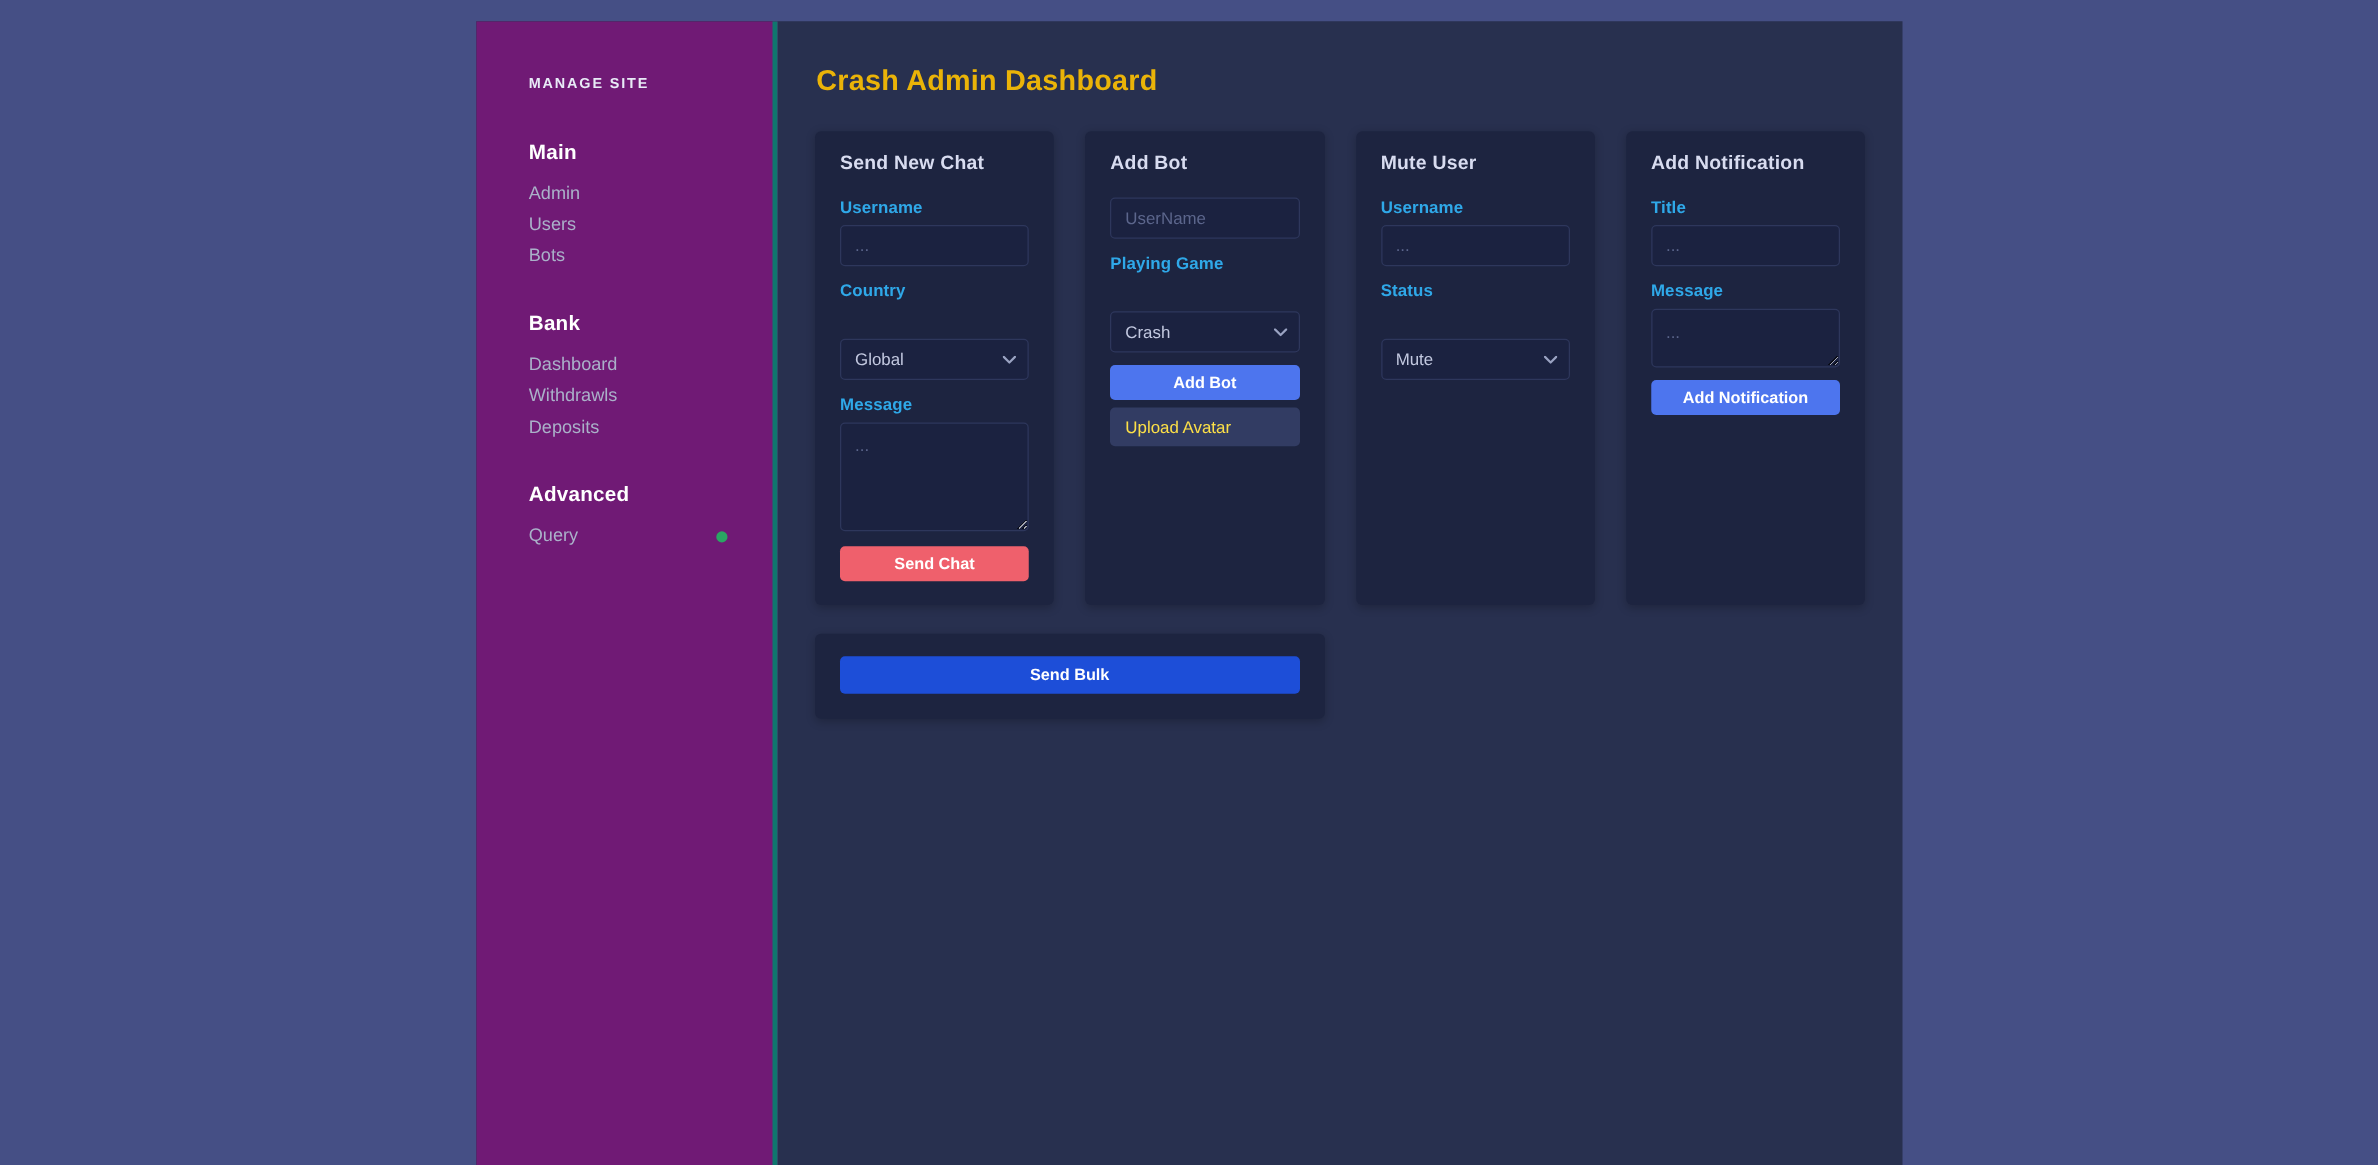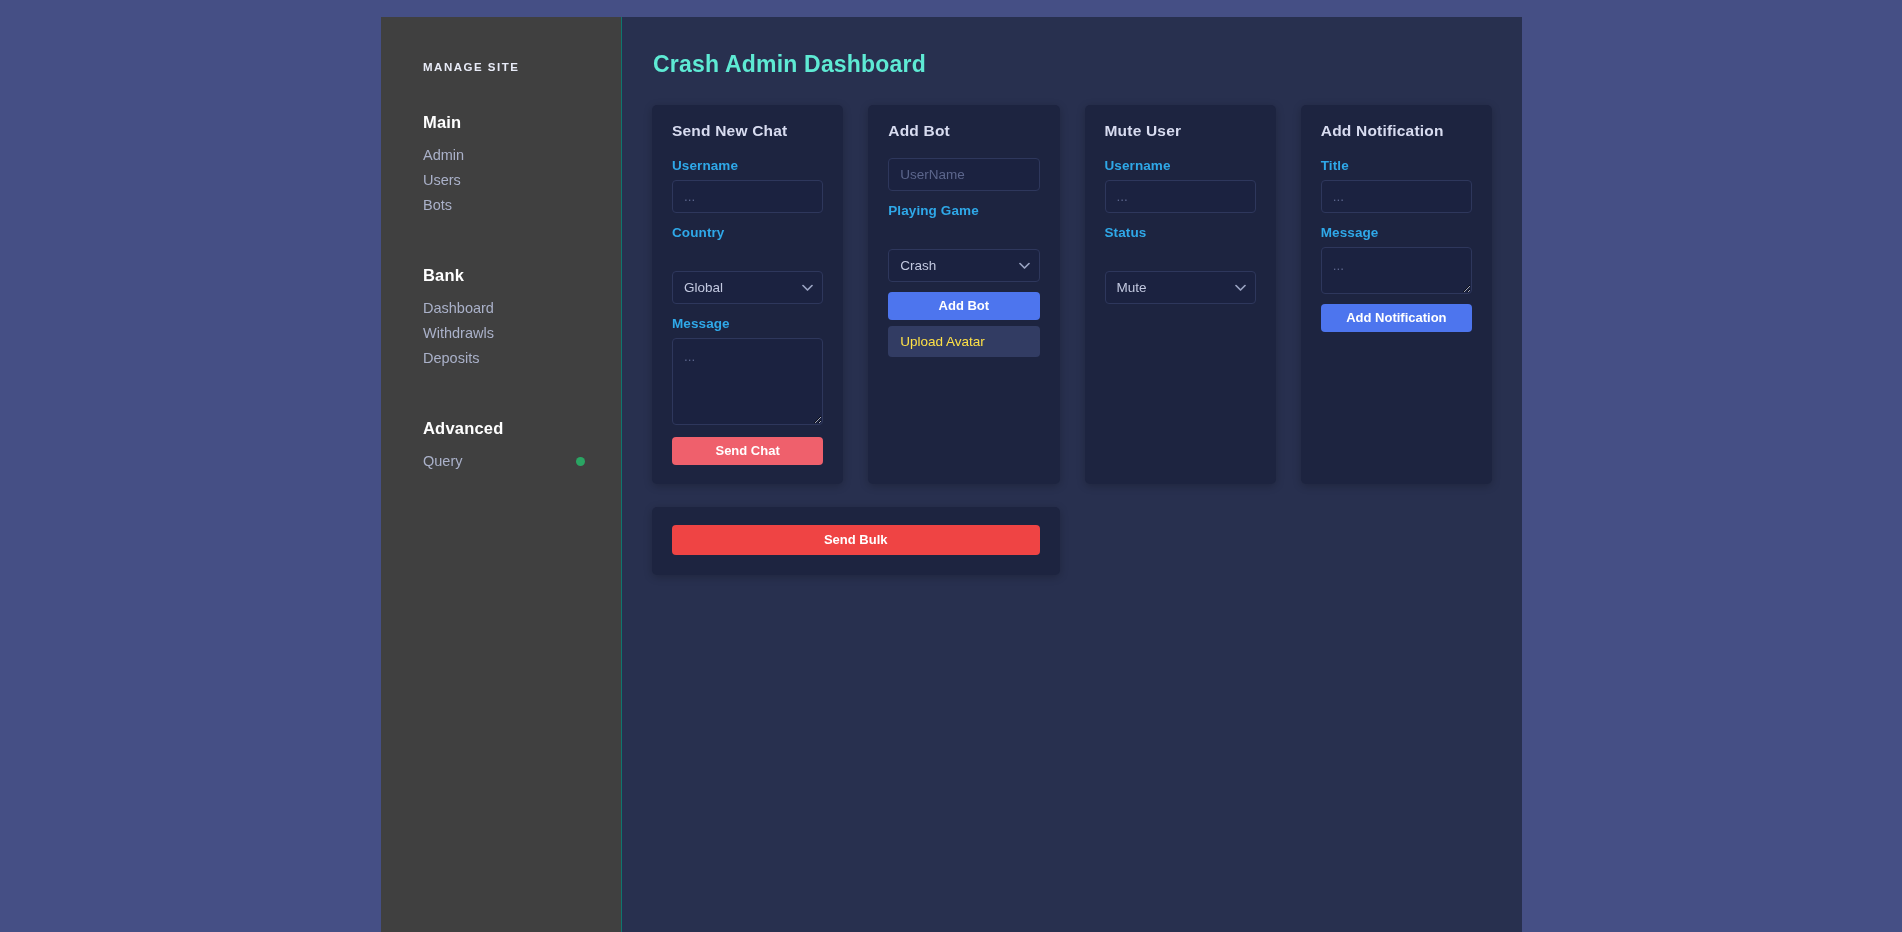--- a/index.html
+++ b/index.html
@@ -24,35 +24,35 @@
     height: 915px;
     display: flex;
     background: #28304f;
     overflow: hidden;
   }
 
   
   #sidebar {
     width: 241px;
     min-width: 241px;
-    background: #404040;
-    border-right: 1px solid #0f766e;
+    background: #701a75;
+    border-right: 4px solid #0f766e;
     padding: 0 0 0 42px;
     position: relative;
   }
 
   .brand {
     color: #e8ebf7;
     font-size: 11.5px;
     font-weight: 700;
     letter-spacing: 1.5px;
     margin-top: 44px;
   }
 
-  .nav-group { margin-top: 48px; }
+  .nav-group { margin-top: 32px; }
   .nav-group.first { margin-top: 40px; }
 
   .nav-heading {
     color: #ffffff;
     font-size: 16.5px;
     font-weight: 700;
     letter-spacing: .2px;
     margin-bottom: 11px;
   }
 
@@ -76,21 +76,21 @@
   }
 
   
   #main {
     flex: 1;
     padding: 22px 30px 0 22px;
     overflow: hidden;
   }
 
   .page-title {
-    color: #5eead4;
+    color: #eab308;
     font-size: 23px;
     font-weight: 700;
     letter-spacing: .2px;
     margin: 12px 0 0 9px;
   }
 
   .grid {
     display: grid;
     grid-template-columns: 1fr 1fr 1fr 1fr;
     column-gap: 25px;
@@ -181,21 +181,21 @@
     font-weight: 600;
     color: #ffffff;
     cursor: pointer;
     height: 28px;
     line-height: 28px;
     text-align: center;
     padding: 0;
   }
   .btn-red  { background: #ef606c; margin-top: 12px; }
   .btn-blue { background: #4d75ee; margin-top: 10px; }
-  .btn-bulk { background: #ef4444; height: 30px; line-height: 30px; margin: 0; }
+  .btn-bulk { background: #1d4ed8; height: 30px; line-height: 30px; margin: 0; }
 
   .file-btn {
     display: block;
     width: 100%;
     background: #323c63;
     border: none;
     border-radius: 4px;
     color: #fde047;
     font-family: "Liberation Sans", sans-serif;
     font-size: 13.5px;

